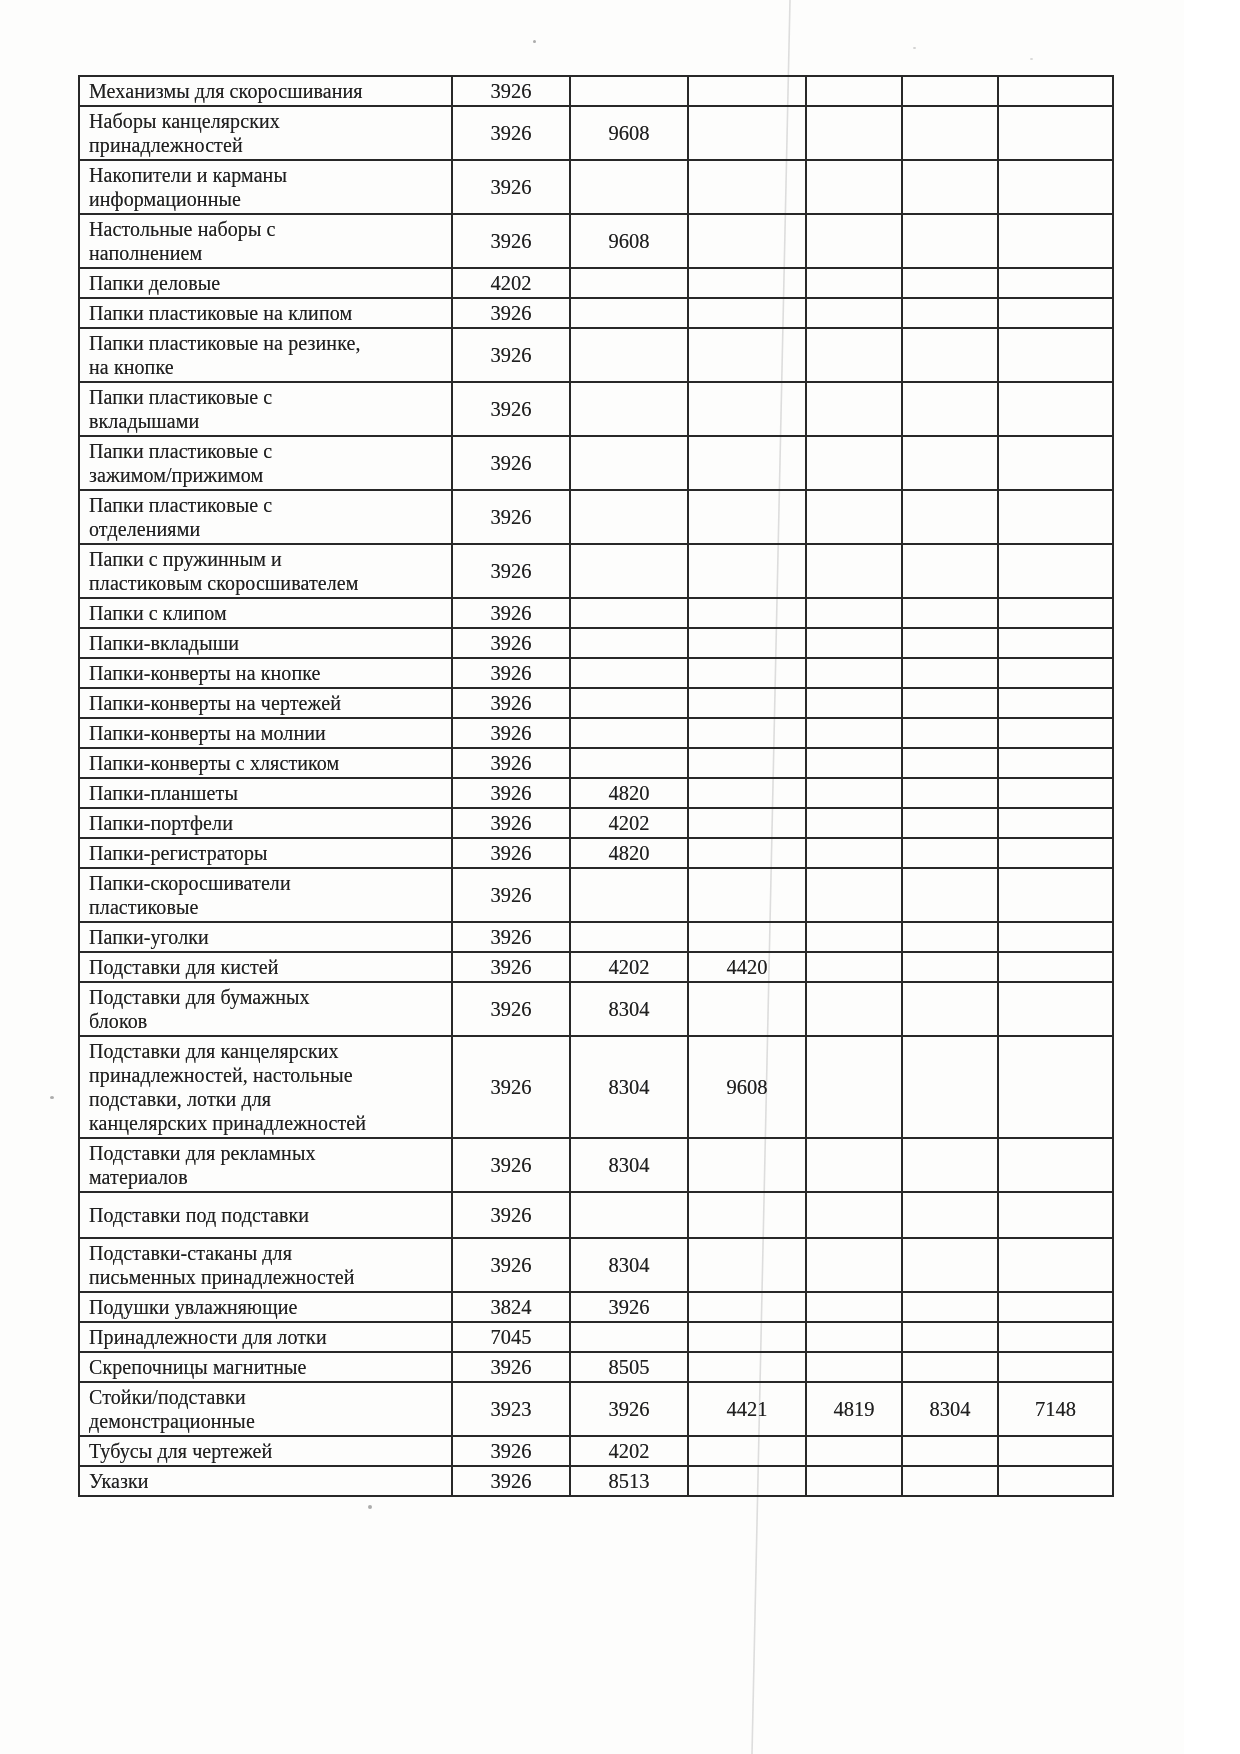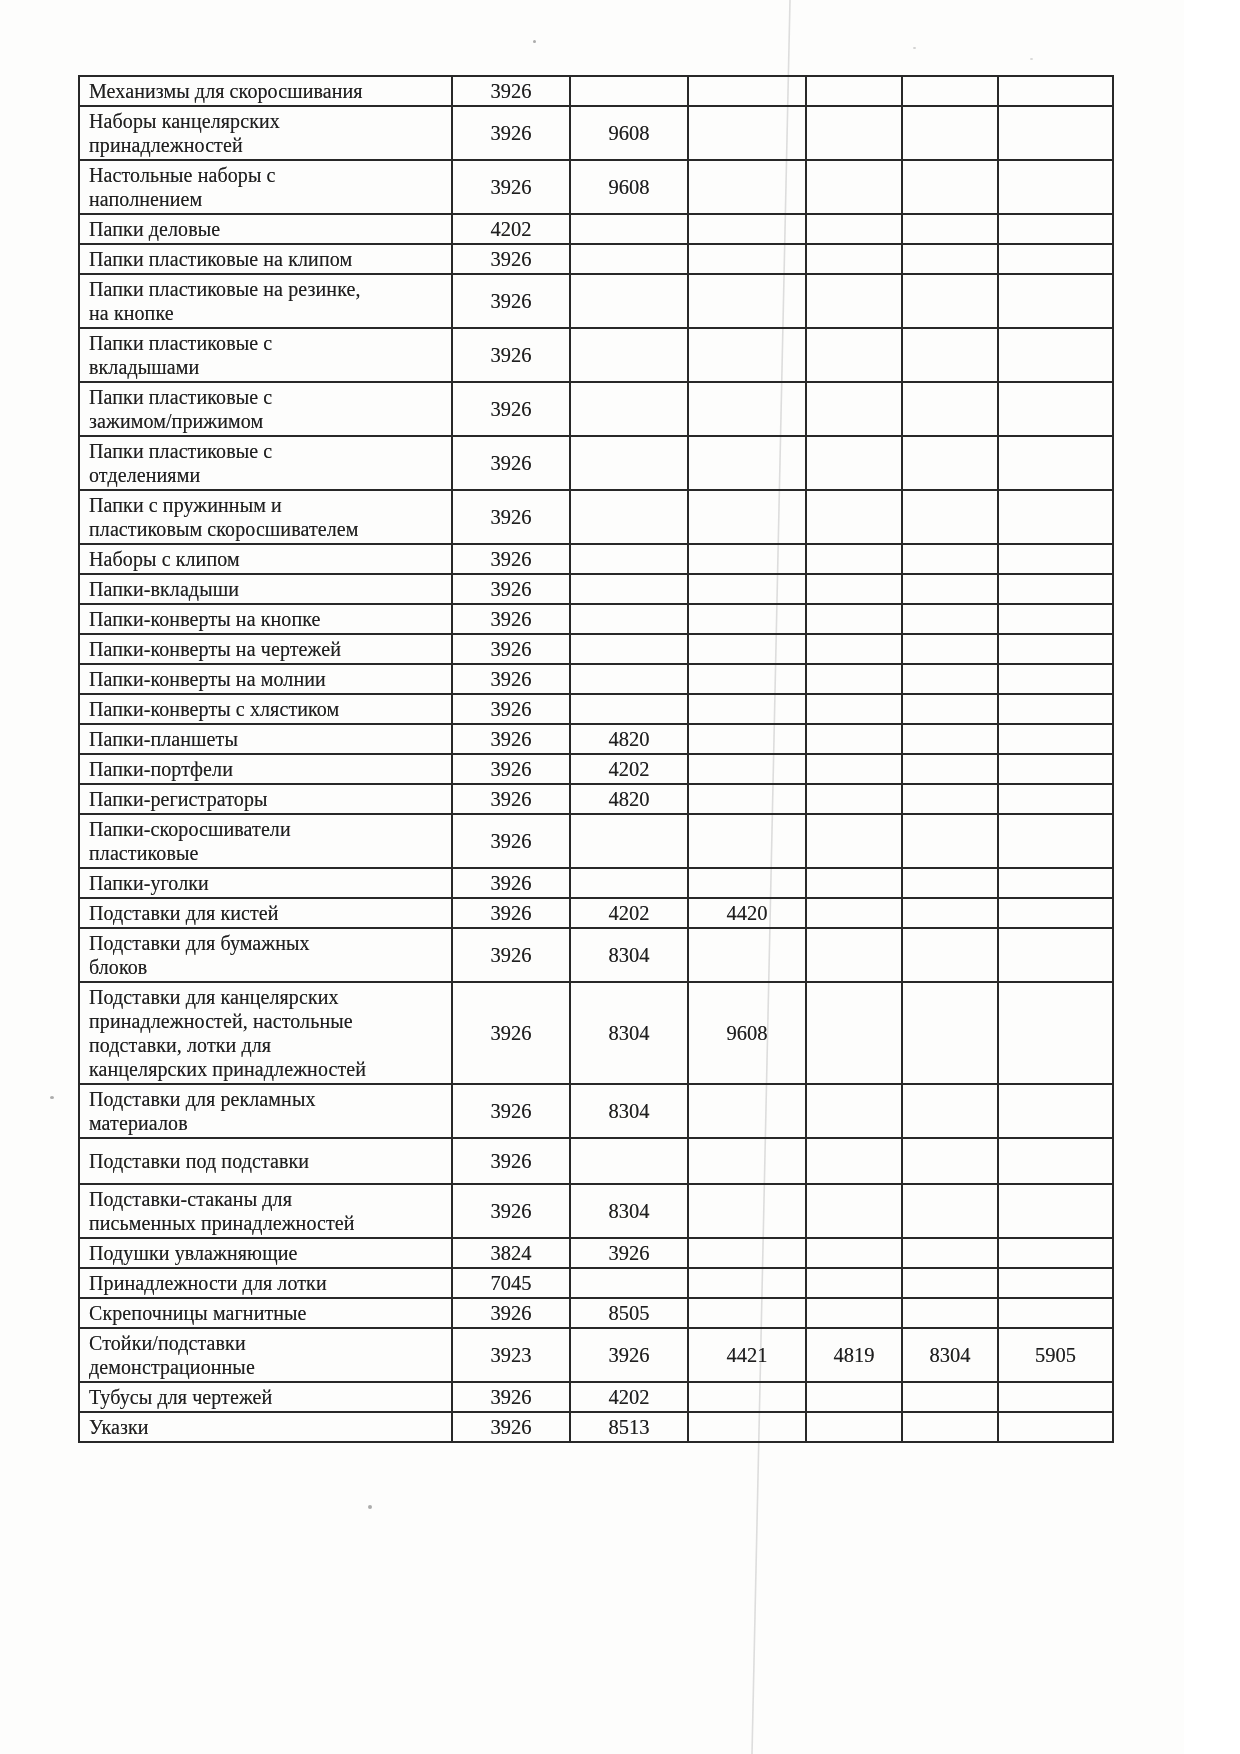--- a/index.html
+++ b/index.html
@@ -99,20 +99,30 @@
           <td class="label">Наборы канцелярских
 принадлежностей</td>
           <td class="code">3926</td>
           <td class="code">9608</td>
           <td class="code"></td>
           <td class="code"></td>
           <td class="code"></td>
           <td class="code"></td>
         </tr>
         <tr>
+          <td class="label">Накопители и карманы
+информационные</td>
+          <td class="code">3926</td>
+          <td class="code"></td>
+          <td class="code"></td>
+          <td class="code"></td>
+          <td class="code"></td>
+          <td class="code"></td>
+        </tr>
+        <tr>
           <td class="label">Настольные наборы с
 наполнением</td>
           <td class="code">3926</td>
           <td class="code">9608</td>
           <td class="code"></td>
           <td class="code"></td>
           <td class="code"></td>
           <td class="code"></td>
         </tr>
         <tr>
@@ -177,21 +187,21 @@
           <td class="label">Папки с пружинным и
 пластиковым скоросшивателем</td>
           <td class="code">3926</td>
           <td class="code"></td>
           <td class="code"></td>
           <td class="code"></td>
           <td class="code"></td>
           <td class="code"></td>
         </tr>
         <tr>
-          <td class="label">Наборы с клипом</td>
+          <td class="label">Папки с клипом</td>
           <td class="code">3926</td>
           <td class="code"></td>
           <td class="code"></td>
           <td class="code"></td>
           <td class="code"></td>
           <td class="code"></td>
         </tr>
         <tr>
           <td class="label">Папки-вкладыши</td>
           <td class="code">3926</td>
@@ -371,21 +381,21 @@
           <td class="code"></td>
         </tr>
         <tr>
           <td class="label">Стойки/подставки
 демонстрационные</td>
           <td class="code">3923</td>
           <td class="code">3926</td>
           <td class="code">4421</td>
           <td class="code">4819</td>
           <td class="code">8304</td>
-          <td class="code">5905</td>
+          <td class="code">7148</td>
         </tr>
         <tr>
           <td class="label">Тубусы для чертежей</td>
           <td class="code">3926</td>
           <td class="code">4202</td>
           <td class="code"></td>
           <td class="code"></td>
           <td class="code"></td>
           <td class="code"></td>
         </tr>

